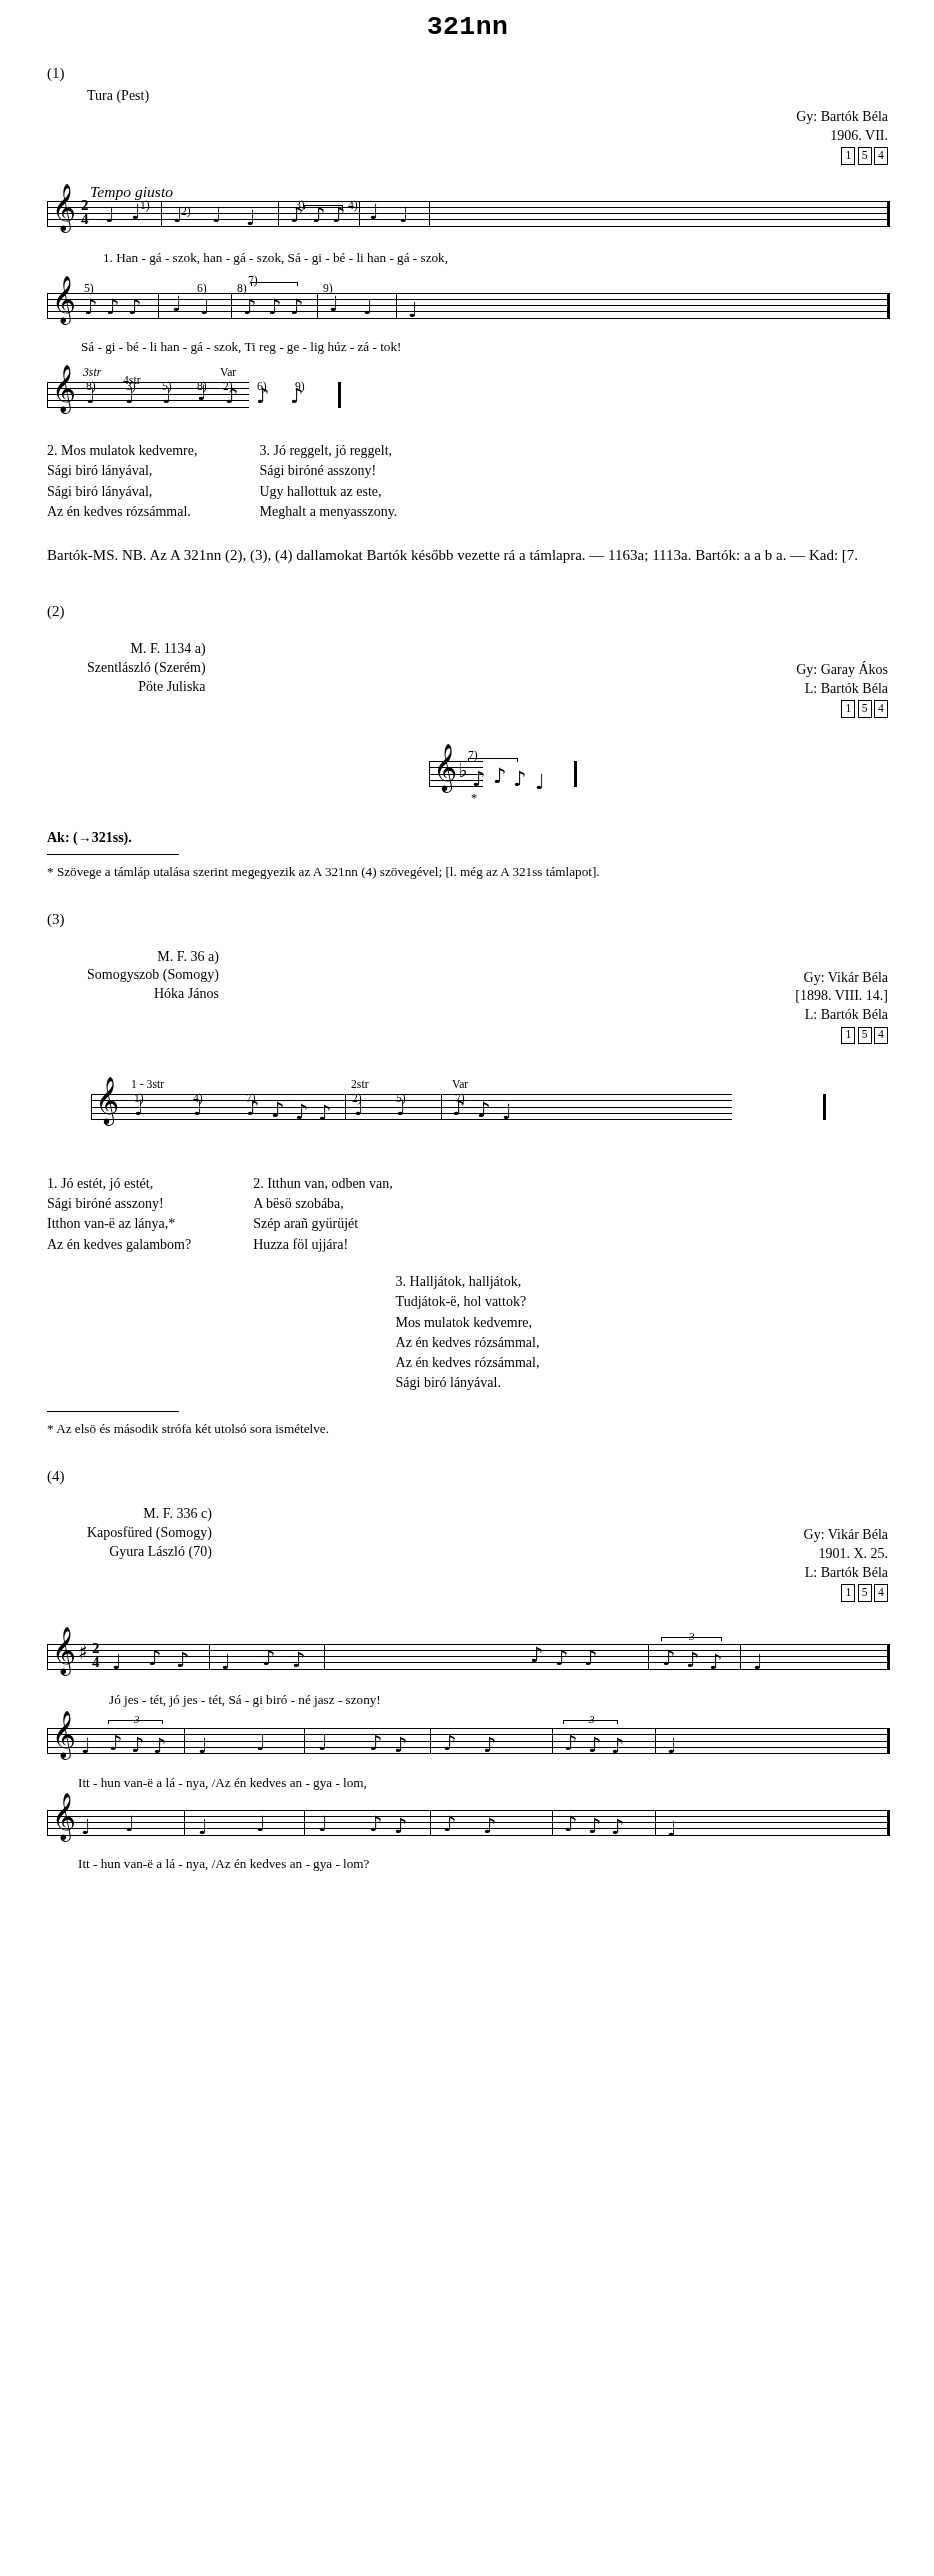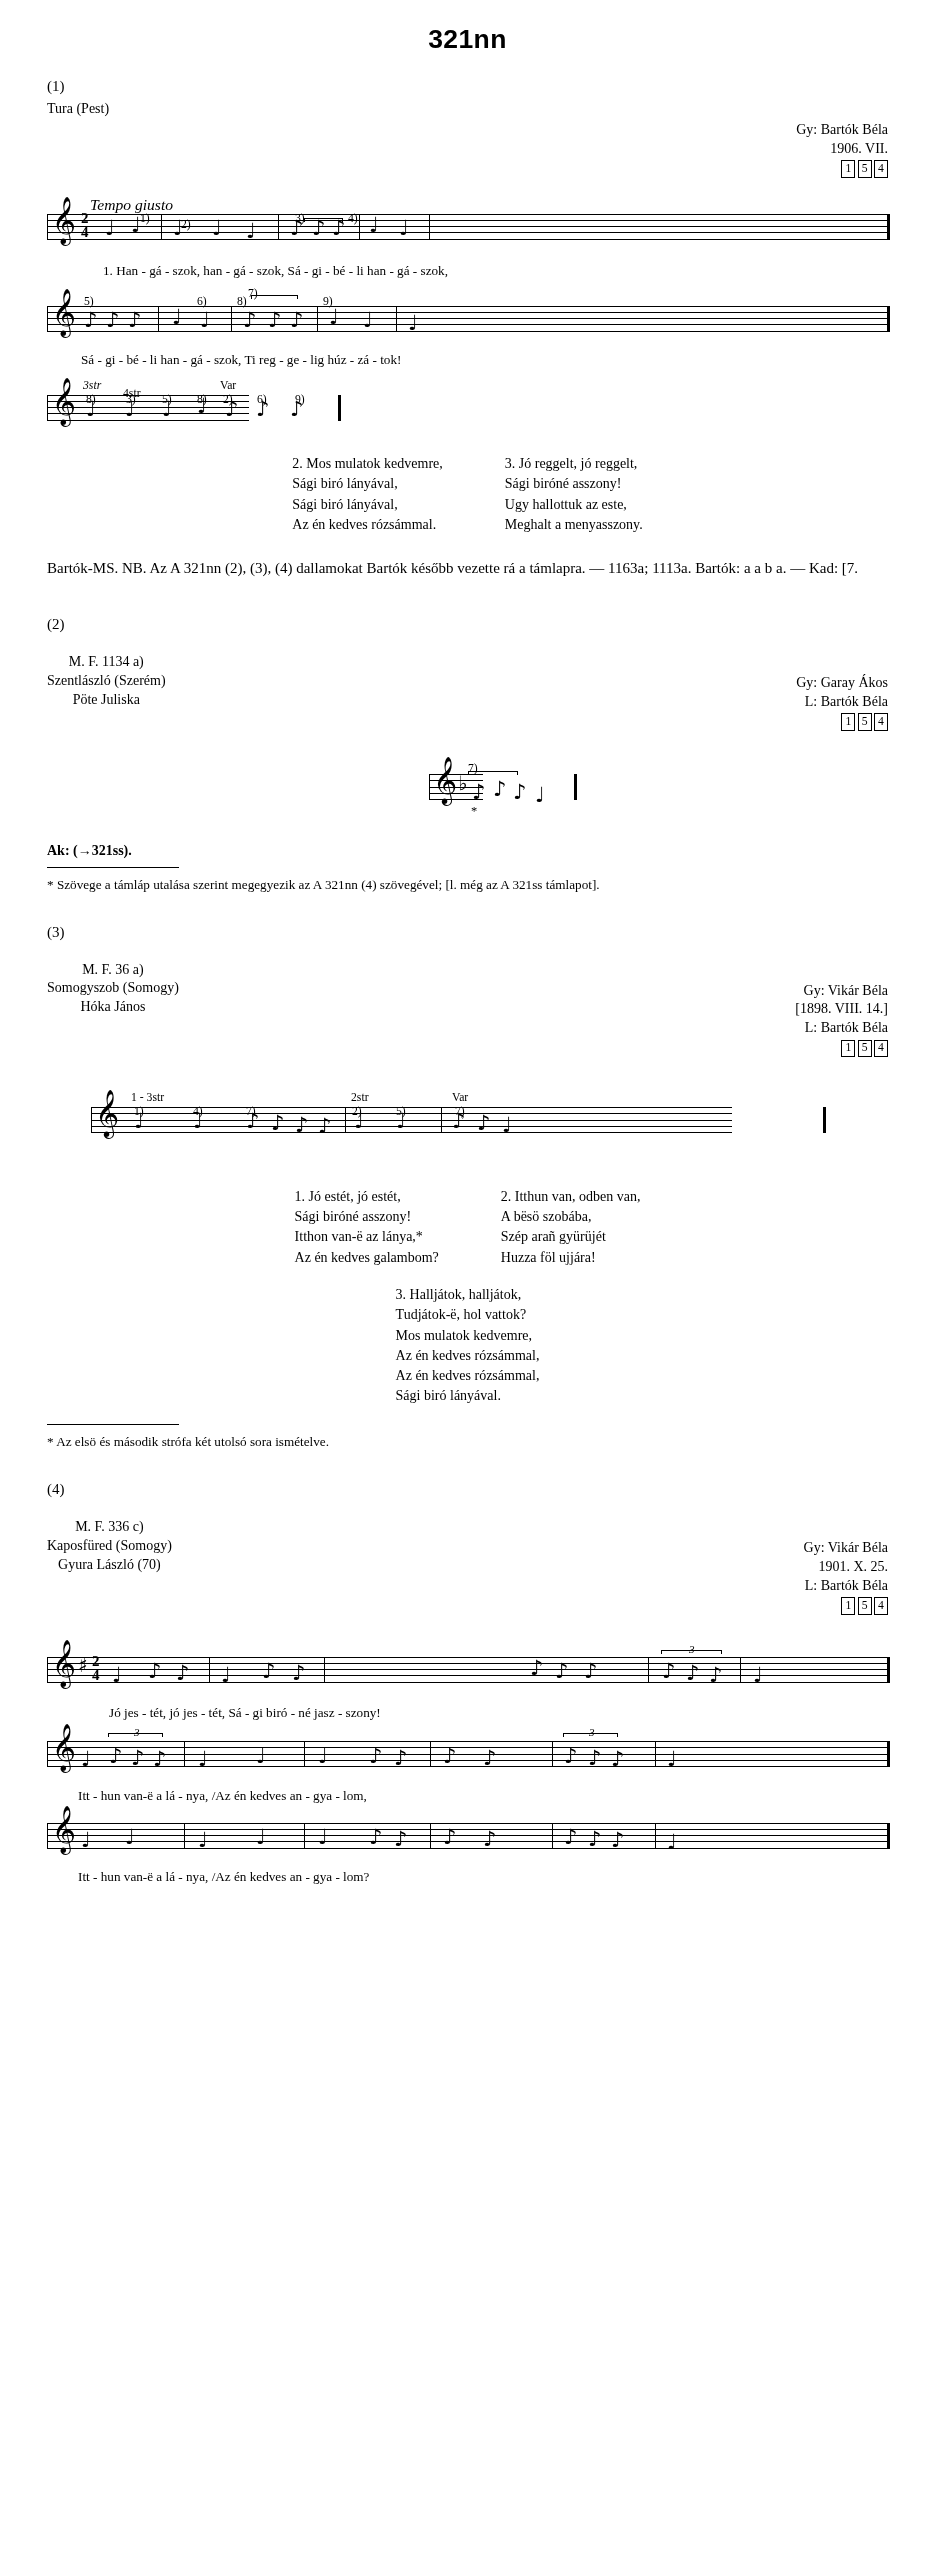--- a/index.html
+++ b/index.html
@@ -19,41 +19,42 @@
     width: 935px;
     min-height: 2576px;
     padding: 0;
     box-sizing: border-box;
   }
   .page-title {
     text-align: center;
     font-size: 26.5px;
     font-weight: bold;
     letter-spacing: 0.4px;
-    padding-top: 24px;
-    font-family: Liberation Sans, sans-serif;
+    padding-top: 12px;
+    font-family: Liberation Mono, monospace;
   }
   .section {
     position: relative;
     margin: 0 47px;
   }
   .sec-num {
     font-size: 15px;
     margin-top: 23.4px;
     margin-bottom: 4.7px;
   }
   .meta-row {
     display: flex;
     justify-content: space-between;
     align-items: flex-start;
     font-size: 14px;
     line-height: 1.35;
   }
   .meta-left {
-    text-align: center;
+    text-align: right;
+    margin-left: 40px;
   }
   .meta-right {
     text-align: right;
     margin-top: 21px;
   }
   .boxnums {
     display: inline-flex;
     gap: 2.3px;
     margin-top: 1.6px;
   }
@@ -168,21 +169,21 @@
     font-style: italic;
   }
   
   .verses {
     margin-top: 17px;
     font-size: 14px;
     line-height: 1.45;
   }
   .verse-cols {
     display: flex;
-    justify-content: center;
+    justify-content: flex-start;
     gap: 62px;
   }
   .verse {
     white-space: pre-line;
   }
   .verse-center {
     display: flex;
     justify-content: center;
     margin-top: 12.5px;
   }

